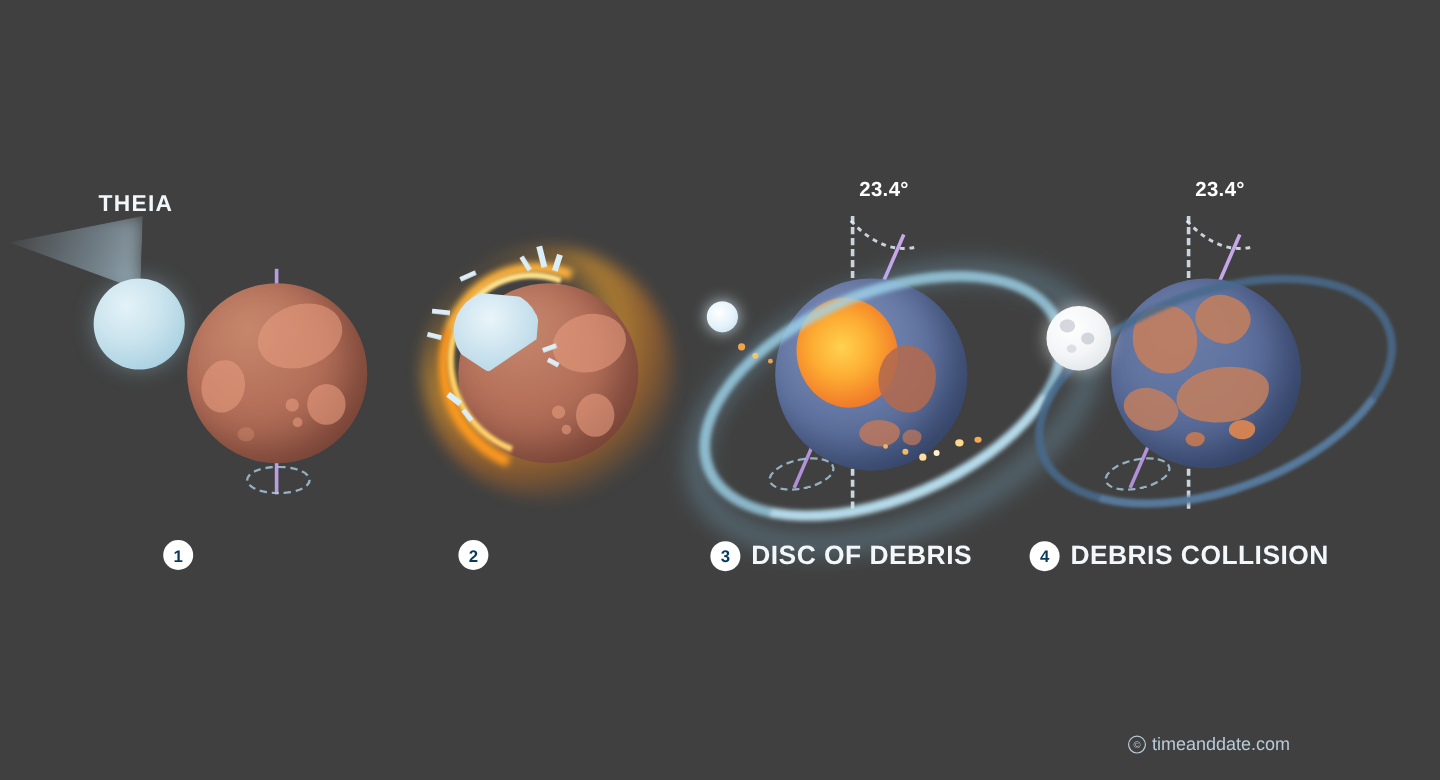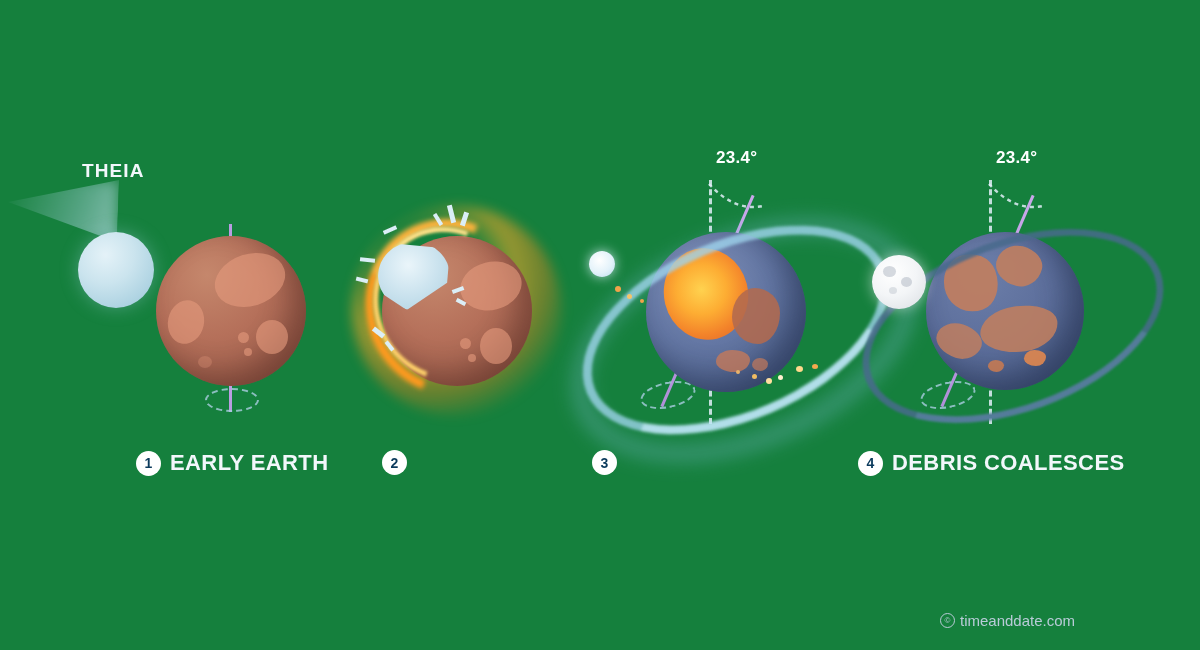--- a/index.html
+++ b/index.html
@@ -307,21 +307,21 @@
     display: flex;
     align-items: center;
     justify-content: center;
     font-size: 8px;
     line-height: 1;
   }
 </style>
 </head>
 <body>
 
-<div id="stage" style="background: #15803d;">
+<div id="stage" style="background: #404040;">
 
   <div class="panel">
 
     <div id="theia-trail"></div>
     <div id="theia-label">THEIA</div>
     <div id="theia-body"></div>
 
     <div class="axis-vertical" style="left:229px; top:224px; height:188px;"></div>
     <div class="rot-ellipse" style="left:205px; top:388px; width:50px; height:20px;"></div>
 
@@ -329,21 +329,20 @@
       <div class="crater" style="left:58px; top:18px; width:72px; height:52px; transform:rotate(-18deg);"></div>
       <div class="crater" style="left:12px; top:64px; width:36px; height:44px; transform:rotate(12deg);"></div>
       <div class="crater" style="left:100px; top:84px; width:32px; height:34px;"></div>
       <div class="crater" style="left:82px; top:96px; width:11px; height:11px;"></div>
       <div class="crater" style="left:88px; top:112px; width:8px; height:8px;"></div>
       <div class="crater" style="left:42px; top:120px; width:14px; height:12px; opacity:.5;"></div>
     </div>
 
     <div class="caption" style="left:136px;">
       <div class="badge">1</div>
-      <div class="caption-label">EARLY EARTH</div>
     </div>
   </div>
 
   <div class="panel">
 
     <div id="impact-glow"></div>
 
     <div class="sphere" id="earth2">
       <div class="crater" style="left:78px; top:26px; width:62px; height:48px; transform:rotate(-14deg);"></div>
       <div class="crater" style="left:98px; top:92px; width:32px; height:36px;"></div>
@@ -398,20 +397,21 @@
     <div class="debris-dot" style="left:640px; top:299px; width:4px; height:4px; background:#f2a34a;"></div>
     <div class="debris-dot" style="left:796px; top:366px; width:7px; height:6px; background:#ffd98c;"></div>
     <div class="debris-dot" style="left:812px; top:364px; width:6px; height:5px; background:#f6a94e;"></div>
     <div class="debris-dot" style="left:752px; top:374px; width:5px; height:5px; background:#f0bc63;"></div>
     <div class="debris-dot" style="left:766px; top:378px; width:6px; height:6px; background:#ffe0a0;"></div>
     <div class="debris-dot" style="left:778px; top:375px; width:5px; height:5px; background:#fff1d0;"></div>
     <div class="debris-dot" style="left:736px; top:370px; width:4px; height:4px; background:#e8b36a;"></div>
 
     <div class="caption" style="left:592px;">
       <div class="badge">3</div>
+      <div class="caption-label">DISC OF DEBRIS</div>
     </div>
   </div>
 
   <div class="panel">
 
     <div class="angle-label" style="left:996px; top:148px;">23.4°</div>
     <div class="dashed-vert" style="left:989px; top:180px; height:244px;"></div>
     <svg style="position:absolute; left:985px; top:178px;" width="68" height="42" viewBox="0 0 68 42">
       <path d="M 4 6 Q 30 34 58 28" fill="none" stroke="rgba(226,238,248,0.85)" stroke-width="2.4" stroke-dasharray="4 4"></path>
     </svg>
@@ -430,21 +430,21 @@
     <div id="ring4"></div>
 
     <div id="moon4">
       <div class="moon-crater" style="left:11px; top:11px; width:13px; height:11px;"></div>
       <div class="moon-crater" style="left:29px; top:22px; width:11px; height:10px;"></div>
       <div class="moon-crater" style="left:17px; top:32px; width:8px; height:7px; opacity:.7;"></div>
     </div>
 
     <div class="caption" style="left:858px;">
       <div class="badge">4</div>
-      <div class="caption-label">DEBRIS COALESCES</div>
+      <div class="caption-label">DEBRIS COLLISION</div>
     </div>
   </div>
 
   <div id="watermark">
     <div id="wm-mark">©</div>
     <span>timeanddate.com</span>
   </div>
 
 </div>
 

